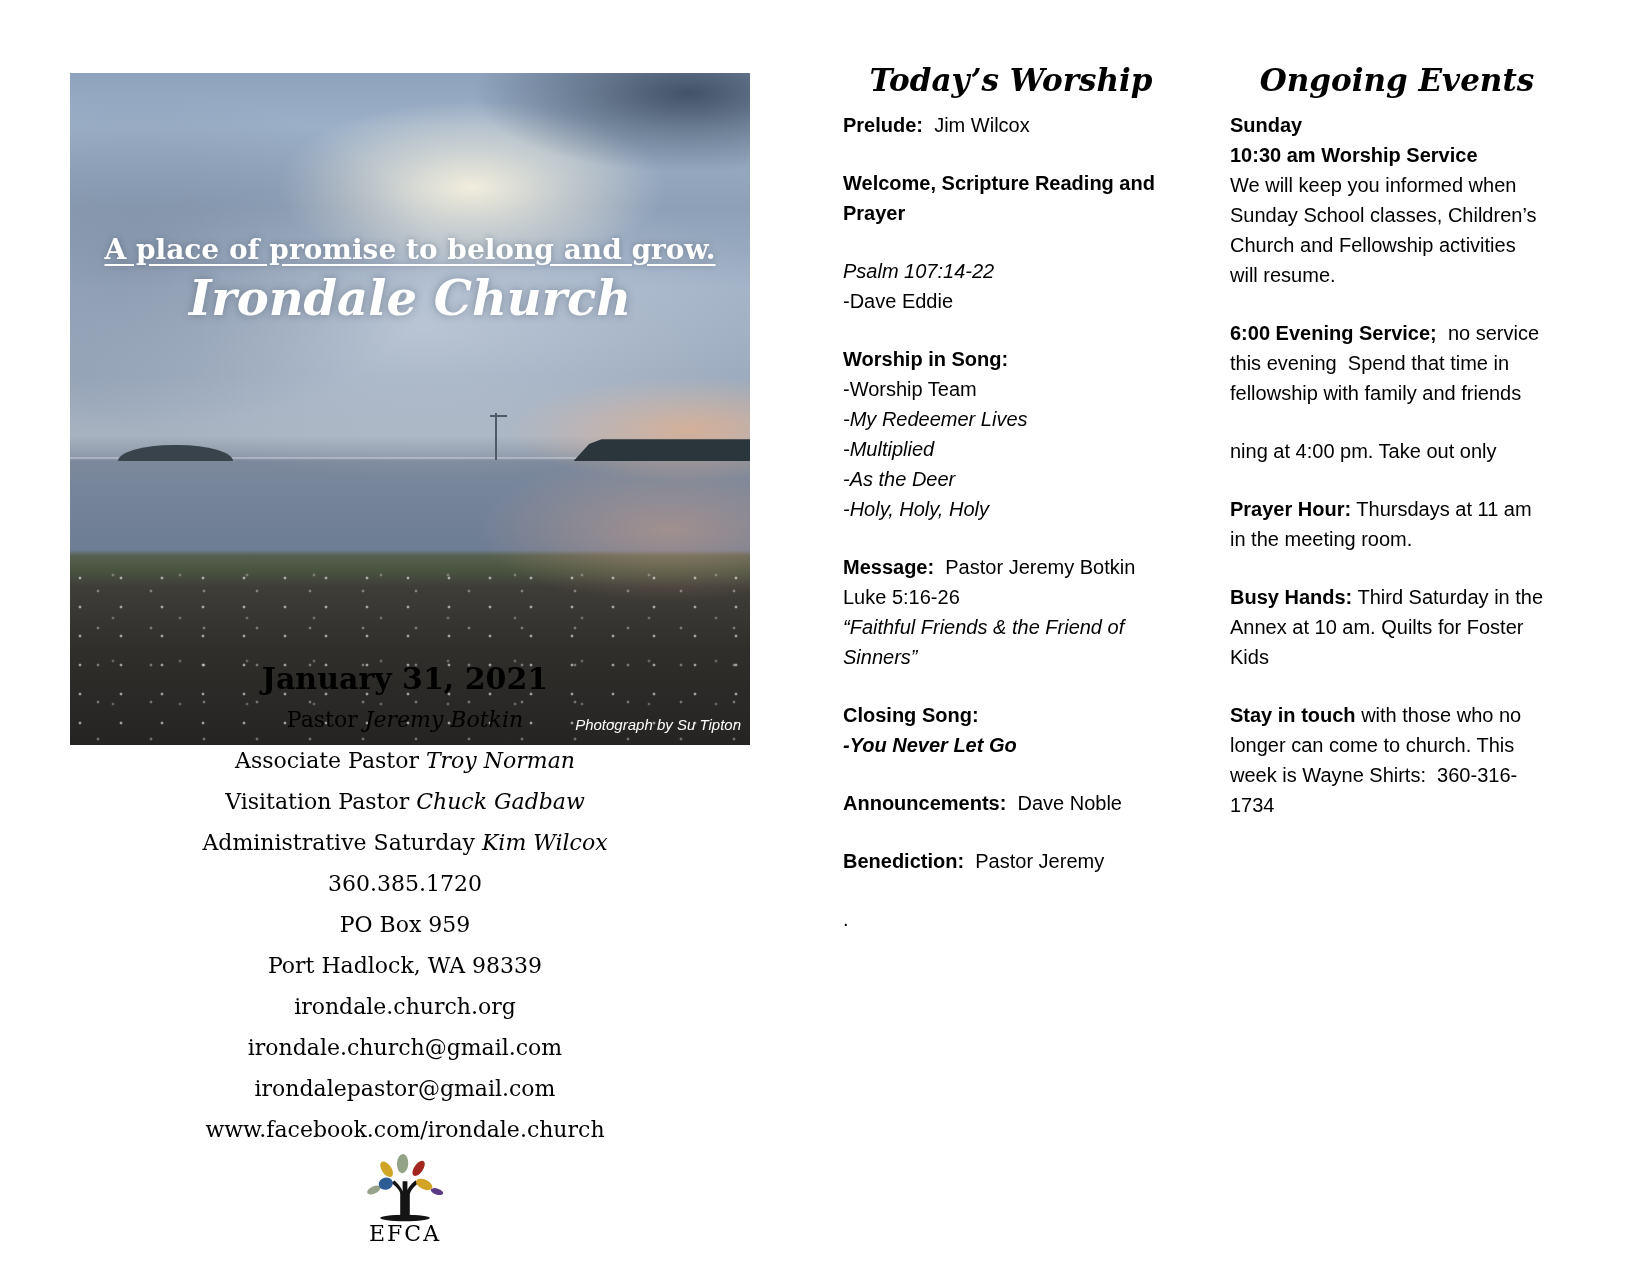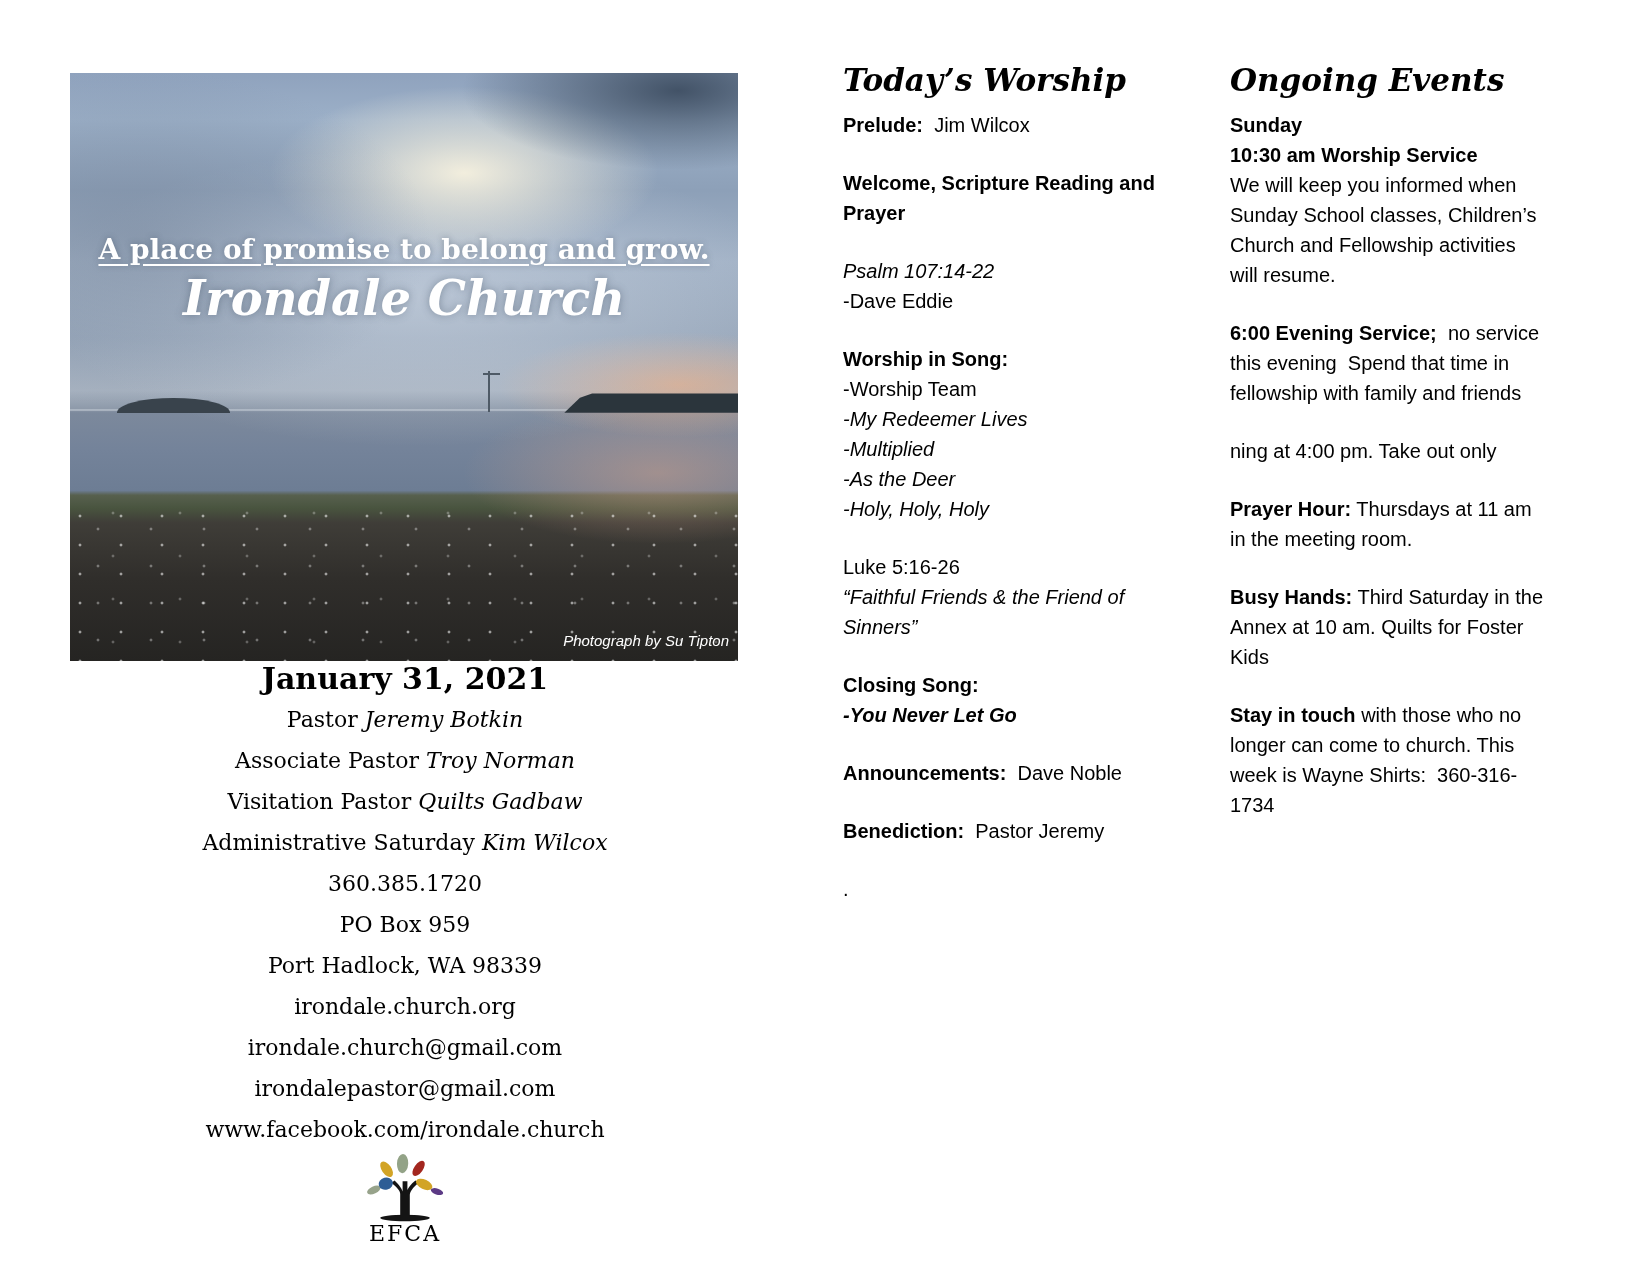--- a/index.html
+++ b/index.html
@@ -7,34 +7,35 @@
     width:1650px;height:1275px;background:#ffffff;position:relative;
     font-family:"Liberation Sans",sans-serif;color:#000;
     -webkit-font-smoothing:antialiased;
   }
   .pre{white-space:pre;}
   .b{font-weight:bold;}
   .i{font-style:italic;}
 
   
   .photo{
-    position:absolute;left:70px;top:73px;width:668px;height:588px;overflow:hidden;
+    position:absolute;left:70px;top:73px;width:668px;height:672px;overflow:hidden;
     background:
       radial-gradient(ellipse 300px 110px at 91% 3%,  rgba(62,78,98,.95),   rgba(62,78,98,0) 72%),
       radial-gradient(ellipse 420px 240px at 10% 28%, rgba(122,137,158,.6), rgba(122,137,158,0) 70%),
       radial-gradient(ellipse 270px 120px at 59% 17%, rgba(250,244,224,.92),rgba(250,244,224,0) 72%),
       radial-gradient(ellipse 500px 200px at 52% 38%, rgba(206,215,227,.55),rgba(206,215,227,0) 75%),
       radial-gradient(ellipse 240px 70px at 91% 53%,  rgba(228,175,140,.75),rgba(228,175,140,0) 75%),
       radial-gradient(ellipse 260px 95px at 88% 68%,  rgba(210,160,135,.5), rgba(210,160,135,0) 75%),
       linear-gradient(180deg,
         #8fa2bd 0%, #9cb0c8 8%, #8da0b8 20%, #a2b2c6 32%, #9aa9bc 45%,
         #a7b2c0 54%, #8d99a9 57.2%,
         #7c899c 57.8%, #74839a 64%, #6d7d94 71%,
         #57604e 71.8%, #49543f 74%,
         #3f3d38 76.5%, #302e2b 86%, #252422 100%);
+    padding-left: 12px;
   }
   .ph-island{position:absolute;left:7%;top:55.3%;width:17%;height:2.5%;
     background:#39434c;border-radius:50% 50% 0 0/100% 100% 0 0;}
   .ph-head{position:absolute;right:0;top:54.5%;width:26%;height:3.3%;
     background:#2b353c;clip-path:polygon(0 100%,9% 22%,16% 0,100% 0,100% 100%);}
   .ph-shore{position:absolute;left:0;top:57.1%;width:100%;height:2px;background:rgba(230,235,240,.35);}
   .ph-crane{position:absolute;left:62.5%;top:50.6%;width:2px;height:7%;background:#4e5a66;}
   .ph-crane:before{content:"";position:absolute;left:-5px;top:2px;width:17px;height:2px;background:#4e5a66;}
   .ph-speckles{position:absolute;left:0;right:0;bottom:0;height:26%;
     background-image:
@@ -61,21 +62,21 @@
   .date{font-size:30px;font-weight:bold;line-height:40px;}
   .iline{font-size:22px;line-height:41px;}
   .efca{margin-top:4px;}
   .efca svg{display:block;margin:0 auto;}
   .efca-text{font-family:"DejaVu Serif",serif;font-size:22px;letter-spacing:2px;line-height:24px;}
 
   
   .col{position:absolute;top:62px;}
   .col-worship{left:843px;width:336px;}
   .col-events{left:1230px;width:334px;}
-  .ctitle{font-family:"DejaVu Serif",serif;font-weight:bold;font-style:italic;
+  .ctitle{text-align:center;font-family:"DejaVu Serif",serif;font-weight:bold;font-style:italic;
     font-size:31px;line-height:36px;margin-bottom:12px;}
   .line{font-size:20px;line-height:30px;}
   .block{margin-bottom:28px;}
 </style>
 </head>
 <body>
 
 <div class="page">
 
   <div class="photo">
@@ -87,21 +88,21 @@
     <div class="ph-tagline pre">A place of promise to belong and grow.</div>
     <div class="ph-title pre">Irondale Church</div>
     <div class="ph-credit pre">Photograph by Su Tipton</div>
   </div>
 
   <div class="info">
     <div class="date pre">January 31, 2021</div>
 
     <div class="iline pre"><span>Pastor </span><span class="i">Jeremy Botkin</span></div>
     <div class="iline pre"><span>Associate Pastor </span><span class="i">Troy Norman</span></div>
-    <div class="iline pre"><span>Visitation Pastor </span><span class="i">Quilts Gadbaw</span></div>
+    <div class="iline pre"><span>Visitation Pastor </span><span class="i">Chuck Gadbaw</span></div>
     <div class="iline pre"><span>Administrative Saturday </span><span class="i">Kim Wilcox</span></div>
 
     <div class="iline pre">360.385.1720</div>
     <div class="iline pre">PO Box 959</div>
     <div class="iline pre">Port Hadlock, WA 98339</div>
     <div class="iline pre">irondale.church.org</div>
     <div class="iline pre">irondale.church@gmail.com</div>
     <div class="iline pre">irondalepastor@gmail.com</div>
     <div class="iline pre">www.facebook.com/irondale.church</div>
 
@@ -141,20 +142,21 @@
     <div class="block">
       <div class="line pre b">Worship in Song:</div>
       <div class="line pre">-Worship Team</div>
       <div class="line pre i">-My Redeemer Lives</div>
       <div class="line pre i">-Multiplied</div>
       <div class="line pre i">-As the Deer</div>
       <div class="line pre i">-Holy, Holy, Holy</div>
     </div>
 
     <div class="block">
+      <div class="line pre"><span class="b">Message:</span><span>  Pastor Jeremy Botkin</span></div>
       <div class="line pre">Luke 5:16-26</div>
       <div class="line pre i">“Faithful Friends &amp; the Friend of</div>
       <div class="line pre i">Sinners”</div>
     </div>
 
     <div class="block">
       <div class="line pre b">Closing Song:</div>
       <div class="line pre b i">-You Never Let Go</div>
     </div>
 

